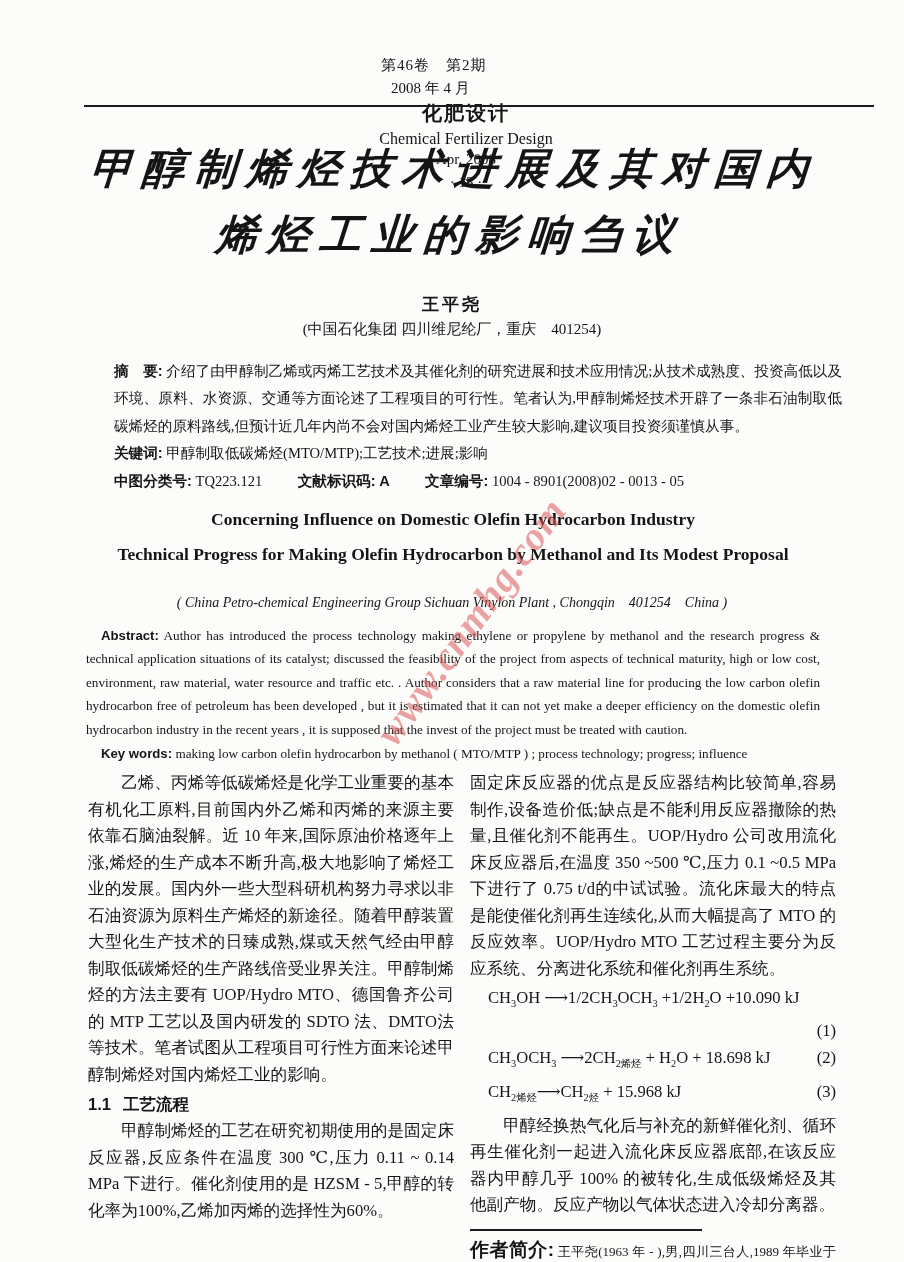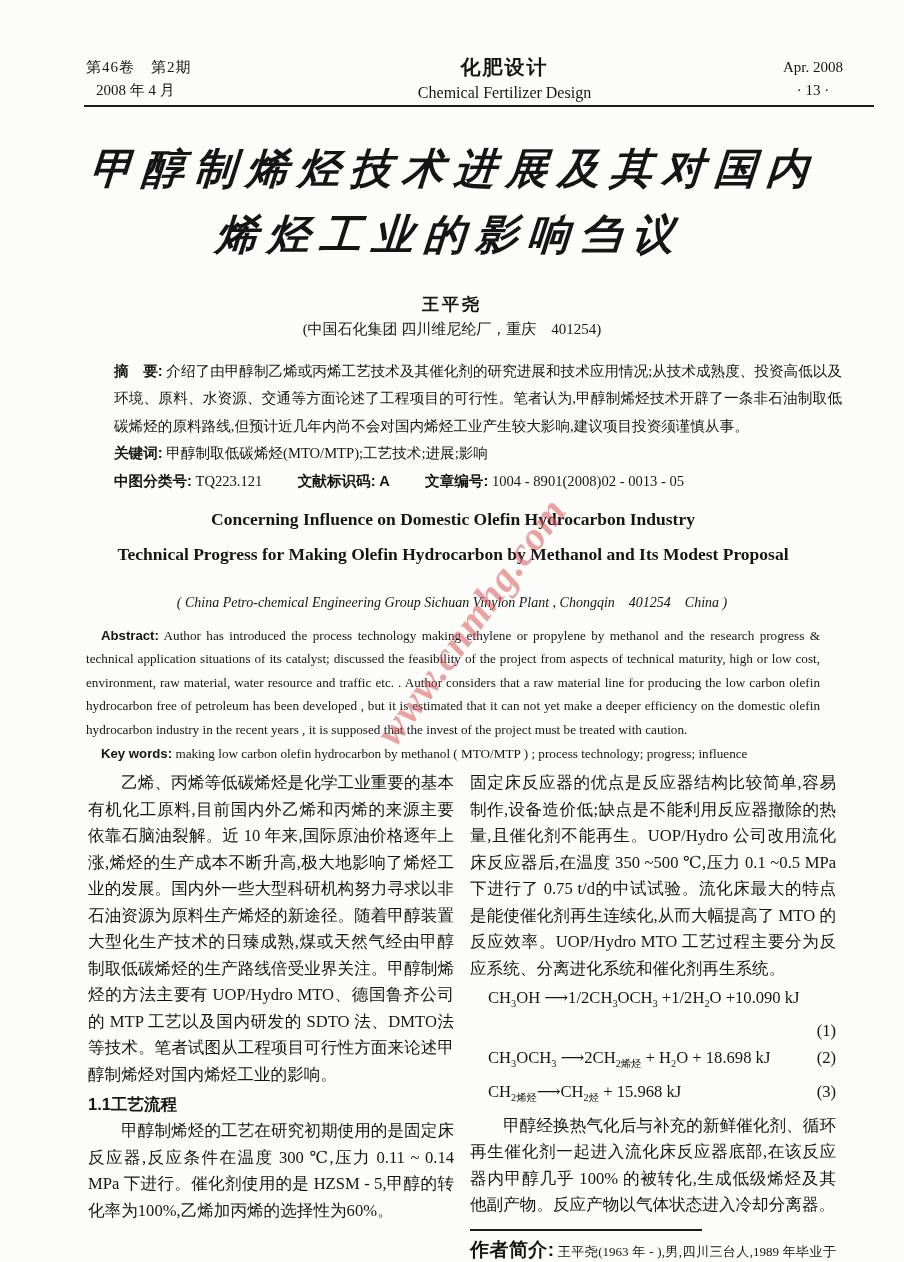--- a/index.html
+++ b/index.html
@@ -8,22 +8,22 @@
     position:relative;
     width:904px;height:1262px;
     margin:0 auto;
     background:#fcfcfa;
     color:#151515;
     font-family:"Liberation Serif","DejaVu Serif",serif;
     overflow:hidden;
   }
   
   .header{
-    position:absolute;top:54px;left:86px;right:31px;
-    display:flex;align-items:flex-end;
+    position:absolute;top:54px;left:86px;right:58px;
+    display:flex;align-items:center;flex-direction:column;
   }
   .header-left{width:170px;font-size:15px;line-height:23px;}
   .header-left .l1{letter-spacing:1px;}
   .header-left .l2{padding-left:10px;}
   .header-center{flex:1;text-align:center;}
   .journal-cn{font-size:20px;font-weight:bold;font-family:"Liberation Sans","DejaVu Sans",sans-serif;letter-spacing:2px;}
   .journal-en{font-size:16px;margin-top:3px;}
   .header-right{width:120px;text-align:center;font-size:15px;line-height:23px;}
   .header-rule{position:absolute;top:105px;left:84px;width:790px;height:2px;background:#1c1c1c;}
   
@@ -67,21 +67,21 @@
   .indent{text-indent:2em;}
   .sec-h1{
     margin:8px 0 4px 0;font-weight:bold;font-size:18.5px;
     font-family:"Liberation Sans","DejaVu Sans",sans-serif;line-height:26px;
   }
   .sec-h1 .num{margin-right:16px;}
   .sec-h2{
     margin:4px 0 2px 0;font-weight:bold;font-size:16.5px;
     font-family:"Liberation Sans","DejaVu Sans",sans-serif;line-height:24px;
   }
-  .sec-h2 .num{margin-right:0;}
+  .sec-h2 .num{margin-right:12px;}
   
   .equations{margin:2px 0 2px 0;}
   .eq-row{display:flex;justify-content:space-between;padding-left:18px;line-height:27px;}
   .eq-row .eq-num{text-align:right;}
   .eq-num-line{text-align:right;line-height:27px;}
   sub{font-size:0.62em;}
   
   .footnote{margin-top:10px;}
   .footnote-rule{width:232px;height:2px;background:#1c1c1c;margin-bottom:8px;}
   .footnote-text{font-size:13px;line-height:22px;text-align:justify;}

